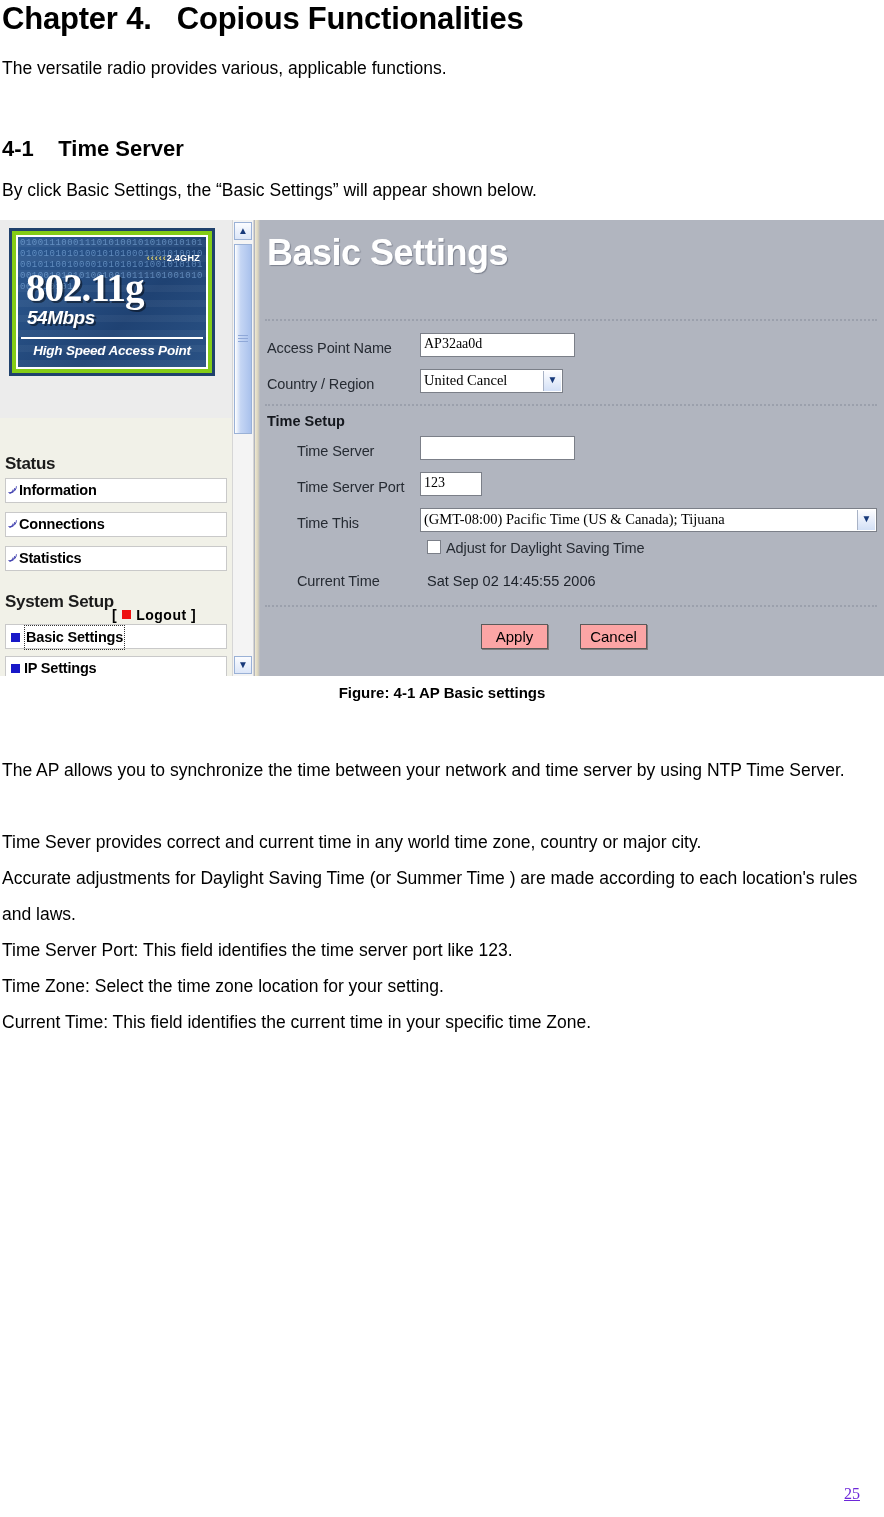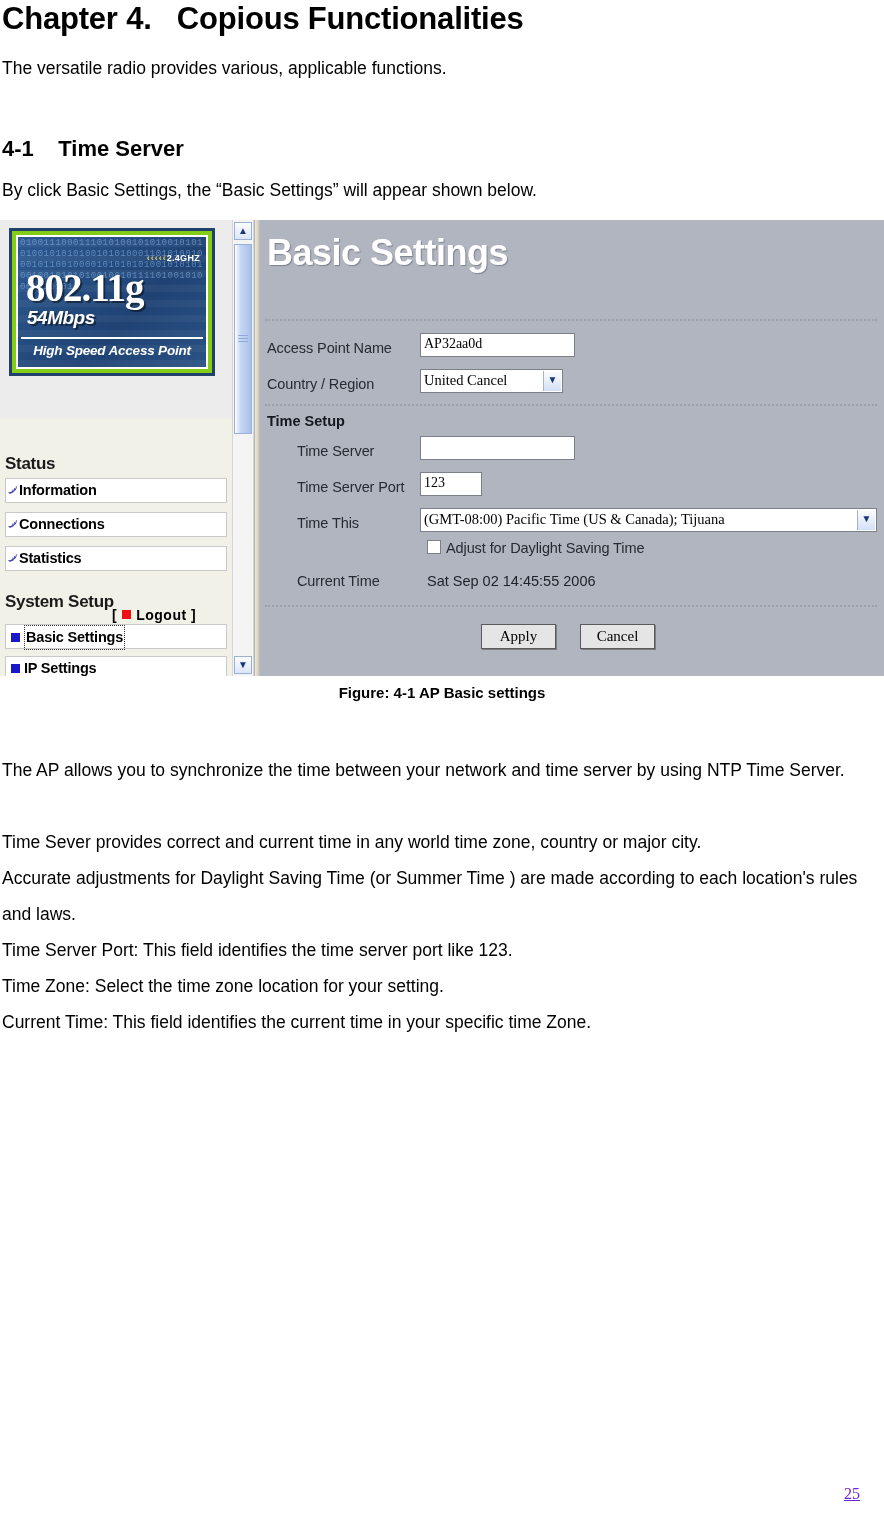--- a/index.html
+++ b/index.html
@@ -386,27 +386,27 @@
     position: absolute;
     width: 14px;
     height: 14px;
     background: #ffffff;
     border: 1px solid #7b7f88;
     box-sizing: border-box;
   }
 
   .btn {
     position: absolute;
-    width: 75px;
+    width: 67px;
     height: 25px;
-    background: #e5e5e5;
+    background: #fca5a5;
     border: 1px solid #5a5a5a;
     box-shadow: 1px 1px 0 #7d7d7d;
     box-sizing: border-box;
-    font-family: Liberation Serif, serif;
+    font-family: Liberation Sans, sans-serif;
     font-size: 15px;
     color: #000000;
     text-align: center;
     line-height: 23px;
   }
 
   
   .caption {
     position: absolute;
     left: 0;

